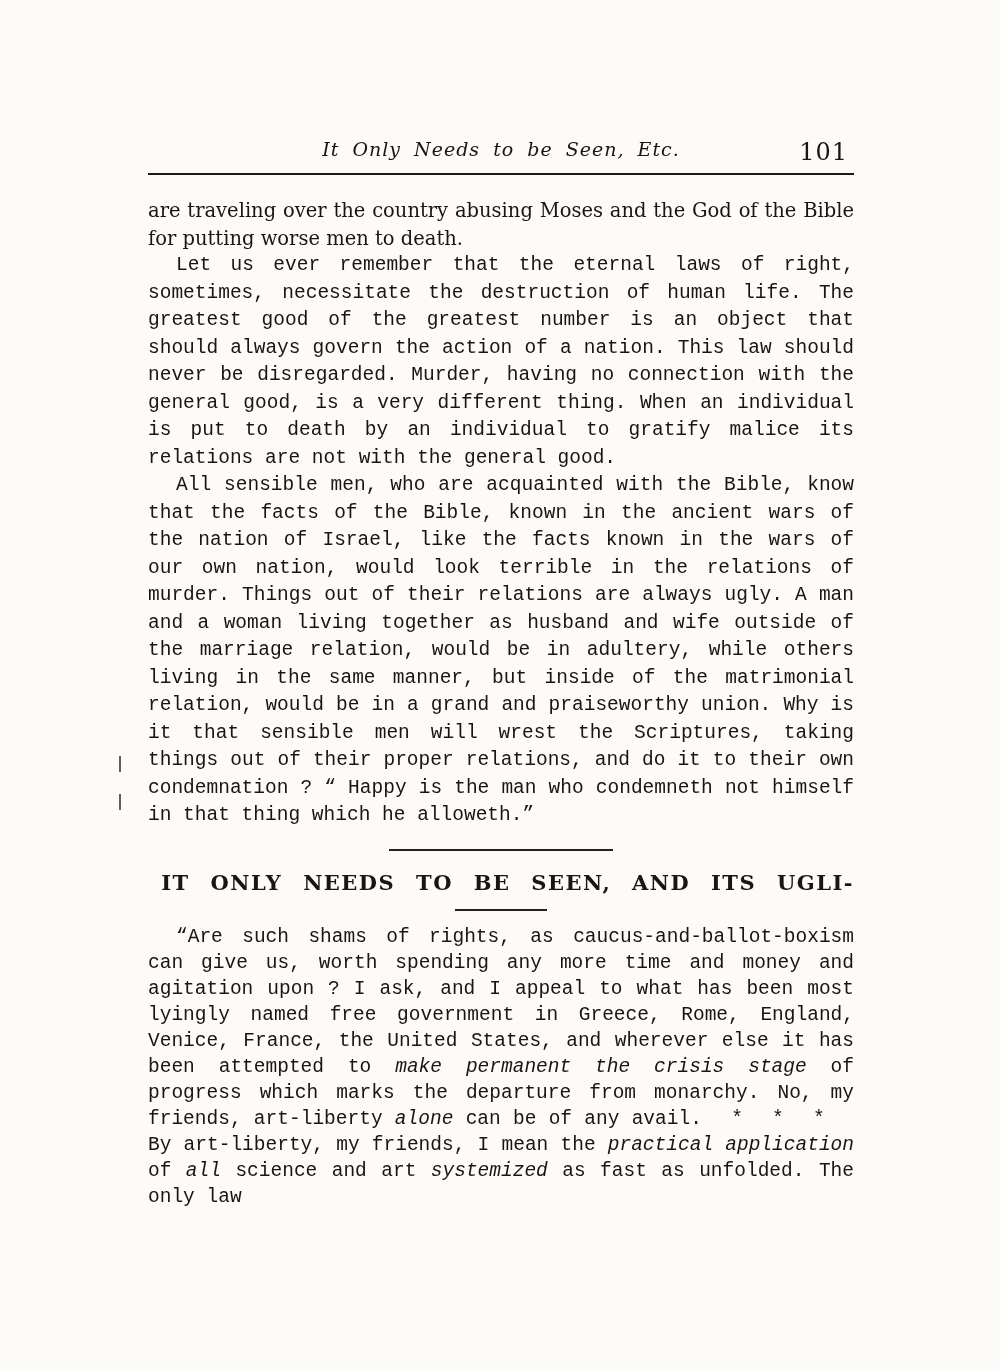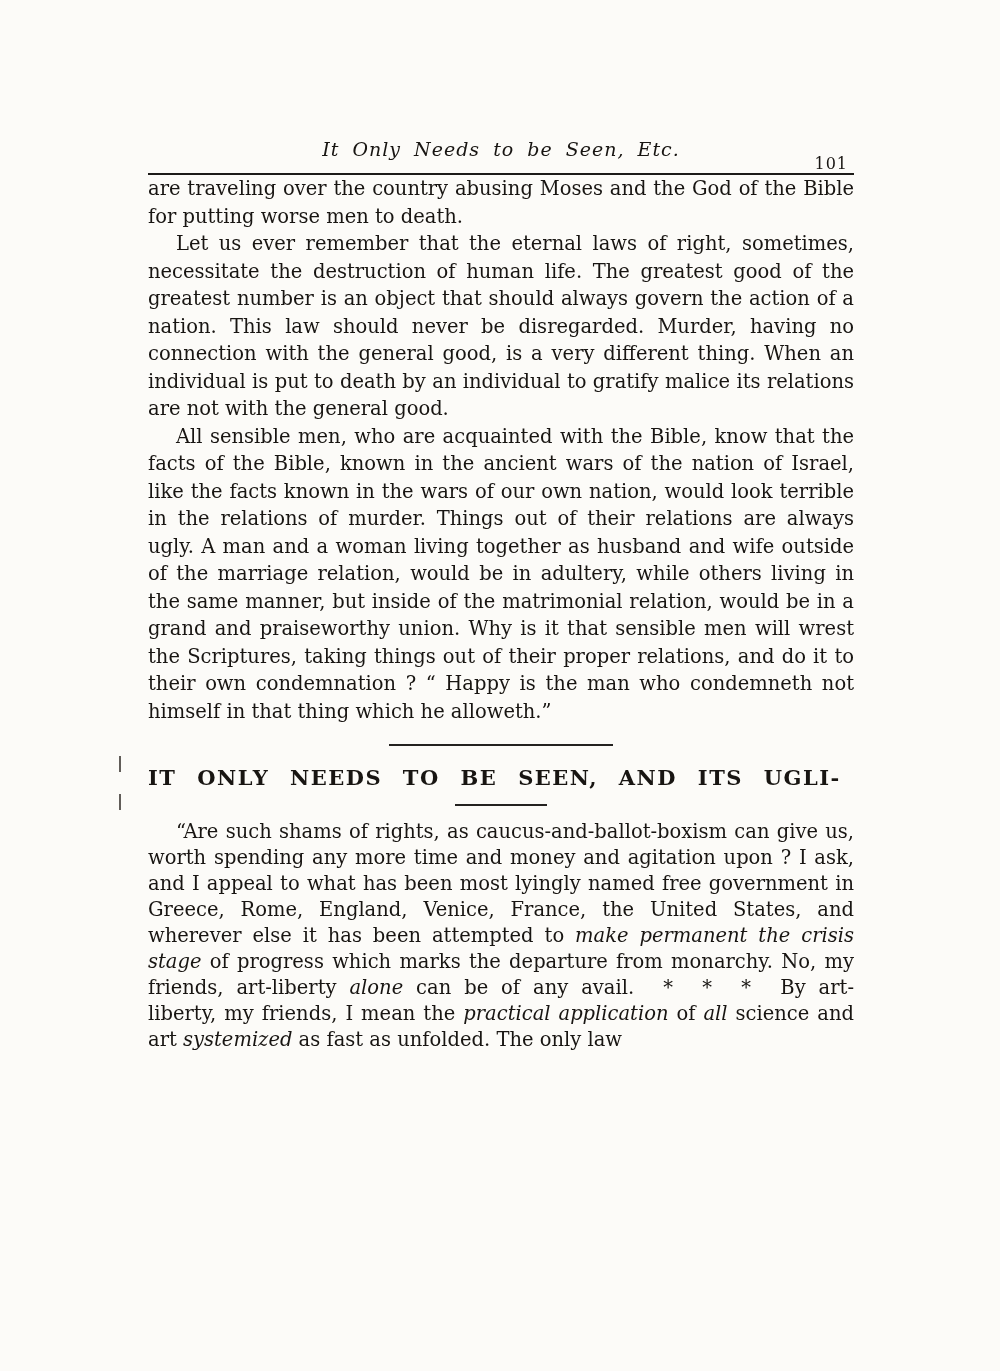--- a/index.html
+++ b/index.html
@@ -22,50 +22,51 @@
     height: 26px;
   }
   .head-title {
     font-style: italic;
     letter-spacing: 1px;
     word-spacing: 6px;
   }
   .head-page {
     position: absolute;
     right: 6px;
-    top: 16px;
+    top: 0;
     font-style: normal;
-    font-size: 16px;
+    font-size: 24px;
     letter-spacing: 1px;
   }
   .head-rule {
     margin-top: 9px;
     border-bottom: 2px solid #1c1a18;
   }
   .body-text {
+    margin-top: 22px;
     font-size: 19.5px;
     line-height: 27.5px;
     text-align: justify;
   }
   .para { text-align: justify; }
-  .para.indent { text-indent: 28px; }
+  .para.indent { text-indent: 28px; font-family: Liberation Mono, monospace; }
   .em { font-style: italic; }
   .divider {
     border-bottom: 2px solid #242220;
   }
   .divider-long {
     width: 224px;
     margin: 19px auto 16px auto;
   }
   .divider-short {
     width: 92px;
     margin: 11px auto 13px auto;
   }
   .section-heading {
-    text-align: left;
+    text-align: right;
     font-size: 21px;
     font-weight: bold;
     line-height: 31px;
     letter-spacing: 1.5px;
   }
   .heading-line { display: block; }
   .heading-line-1 { word-spacing: 12px; }
   .heading-line-2 { word-spacing: 9px; }
   .section-paras .para { line-height: 26px; }
   .margin-mark {

